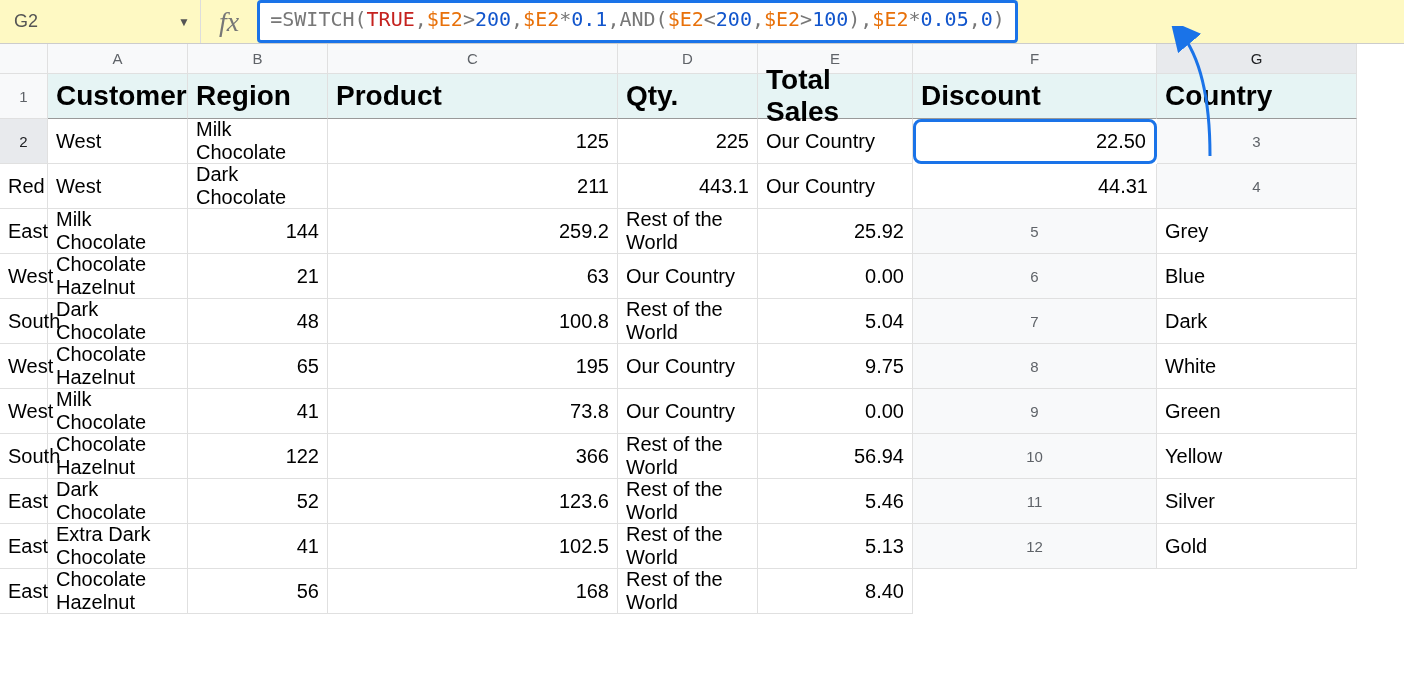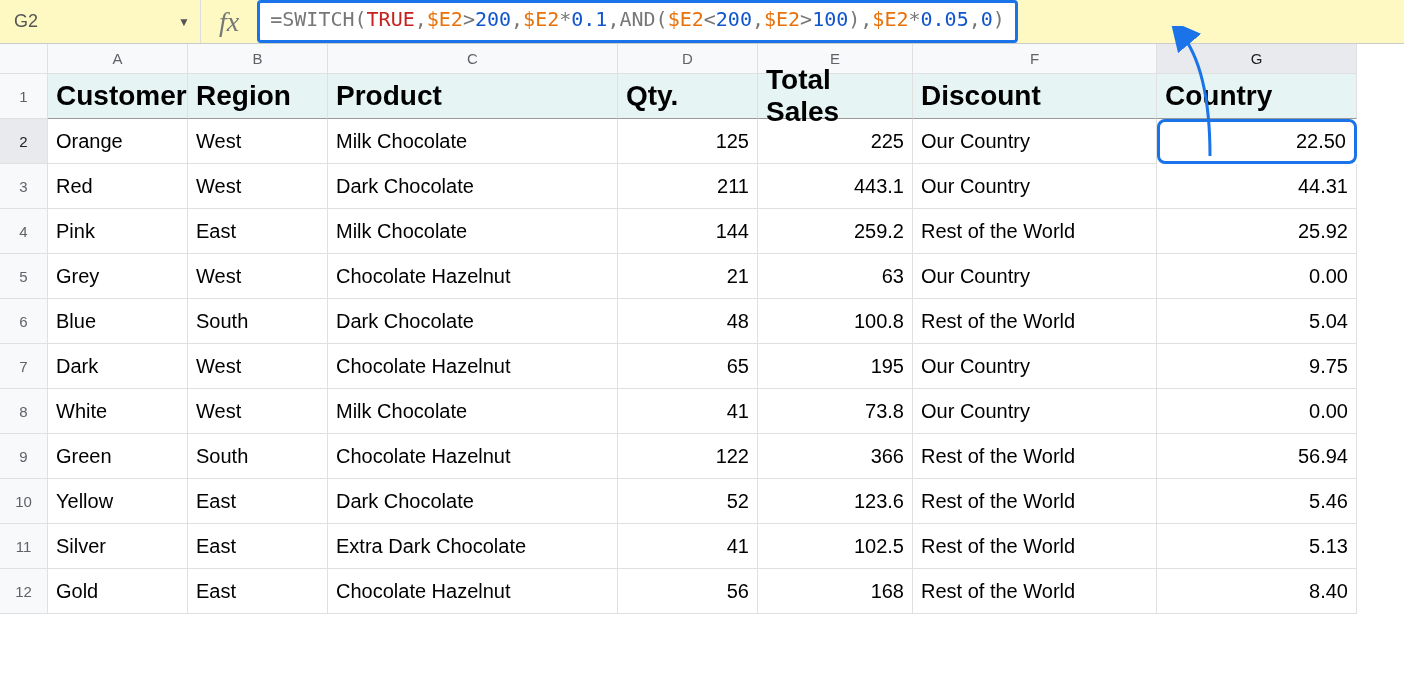--- a/index.html
+++ b/index.html
@@ -138,37 +138,35 @@
     <div class="colhdr active">G</div>
     <div class="rowhdr row1">1</div>
     <div class="cell hdrcell">Customer</div>
     <div class="cell hdrcell">Region</div>
     <div class="cell hdrcell">Product</div>
     <div class="cell hdrcell">Qty.</div>
     <div class="cell hdrcell">Total Sales</div>
     <div class="cell hdrcell">Discount</div>
     <div class="cell hdrcell">Country</div>
     <div class="rowhdr active">2</div>
-    <div class="cell">Orange</div>
     <div class="cell">West</div>
     <div class="cell">Milk Chocolate</div>
     <div class="cell num">125</div>
     <div class="cell num">225</div>
     <div class="cell">Our Country</div>
     <div class="cell num active-cell">22.50</div>
     <div class="rowhdr">3</div>
     <div class="cell">Red</div>
     <div class="cell">West</div>
     <div class="cell">Dark Chocolate</div>
     <div class="cell num">211</div>
     <div class="cell num">443.1</div>
     <div class="cell">Our Country</div>
     <div class="cell num">44.31</div>
     <div class="rowhdr">4</div>
-    <div class="cell">Pink</div>
     <div class="cell">East</div>
     <div class="cell">Milk Chocolate</div>
     <div class="cell num">144</div>
     <div class="cell num">259.2</div>
     <div class="cell">Rest of the World</div>
     <div class="cell num">25.92</div>
     <div class="rowhdr">5</div>
     <div class="cell">Grey</div>
     <div class="cell">West</div>
     <div class="cell">Chocolate Hazelnut</div>

